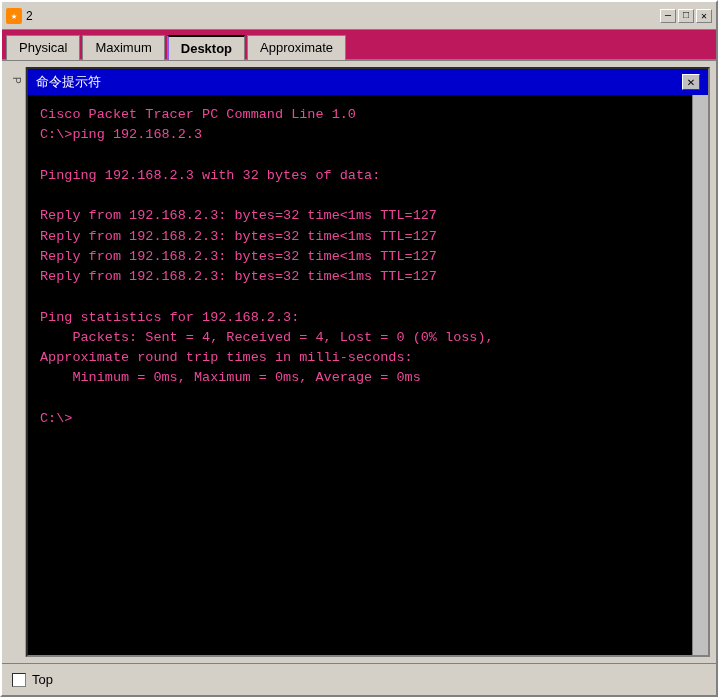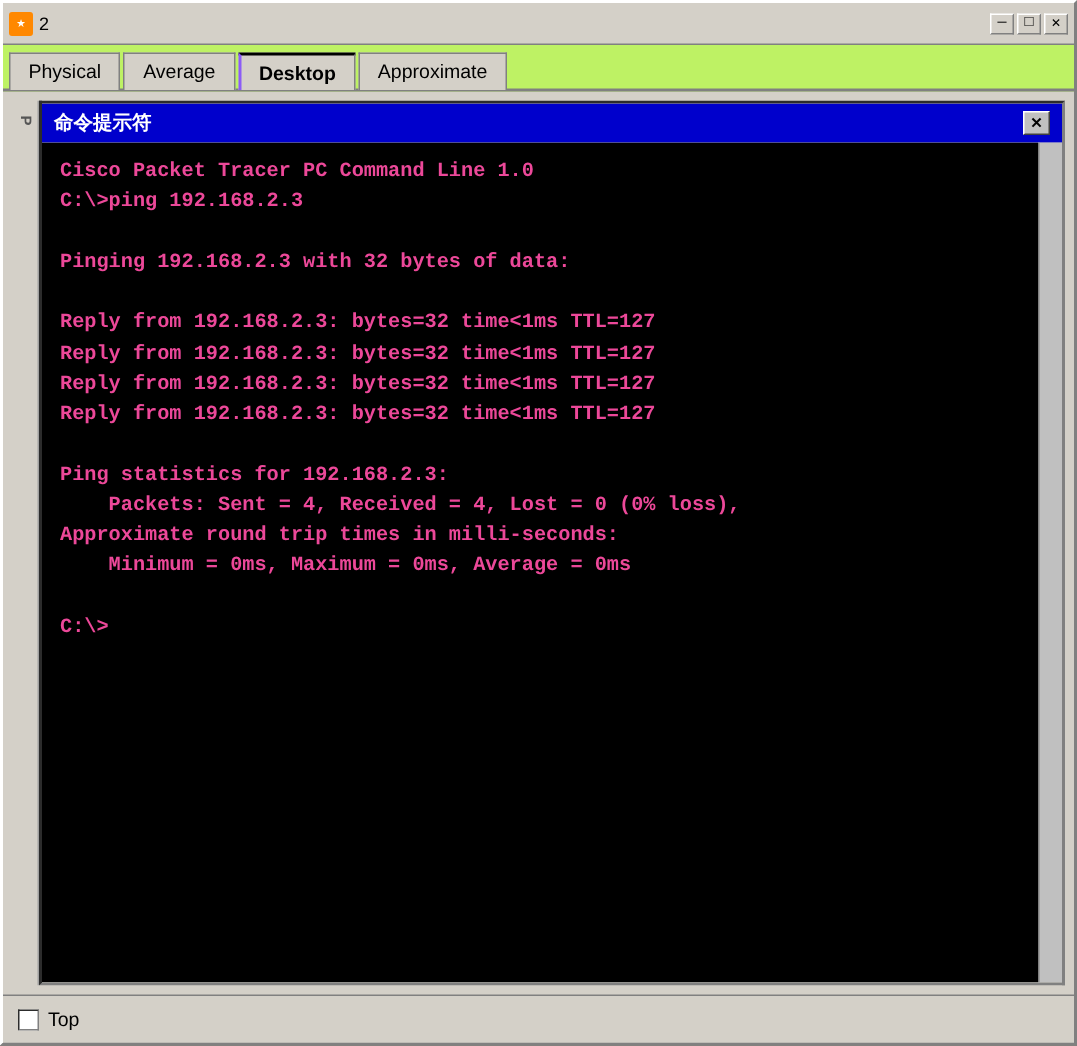--- a/index.html
+++ b/index.html
@@ -69,21 +69,21 @@
       display: flex;
       align-items: center;
       justify-content: center;
       font-size: 10px;
       cursor: pointer;
     }
 
     
     .tab-bar {
       display: flex;
-      background: #bef264;
+      background: #be185d;
       padding: 4px 4px 0 4px;
       border-bottom: 2px solid #808080;
       flex-shrink: 0;
     }
 
     .tab {
       padding: 4px 12px;
       font-family: Arial, sans-serif;
       font-size: 13px;
       cursor: pointer;
@@ -104,21 +104,20 @@
       z-index: 1;
     }
 
     
     .main-content {
       flex: 1;
       padding: 6px;
       display: flex;
       flex-direction: column;
       overflow: hidden;
-      font-weight: bold;
     }
 
     
     .cmd-window {
       flex: 1;
       border: 2px inset #808080;
       display: flex;
       flex-direction: column;
       overflow: hidden;
     }
@@ -233,21 +232,21 @@
     <span class="title-bar-text">2</span>
     <div class="title-bar-buttons">
       <div class="title-btn">—</div>
       <div class="title-btn">□</div>
       <div class="title-btn">✕</div>
     </div>
   </div>
 
   <div class="tab-bar">
     <div class="tab">Physical</div>
-    <div class="tab">Average</div>
+    <div class="tab">Maximum</div>
     <div class="tab active">Desktop</div>
     <div class="tab">Approximate</div>
   </div>
 
   <div class="main-content">
     <div class="main-inner">
 
       <div class="left-panel">
         <span style="writing-mode: vertical-rl; font-family: Arial; font-size: 10px; color:#555;">P</span>
       </div>

